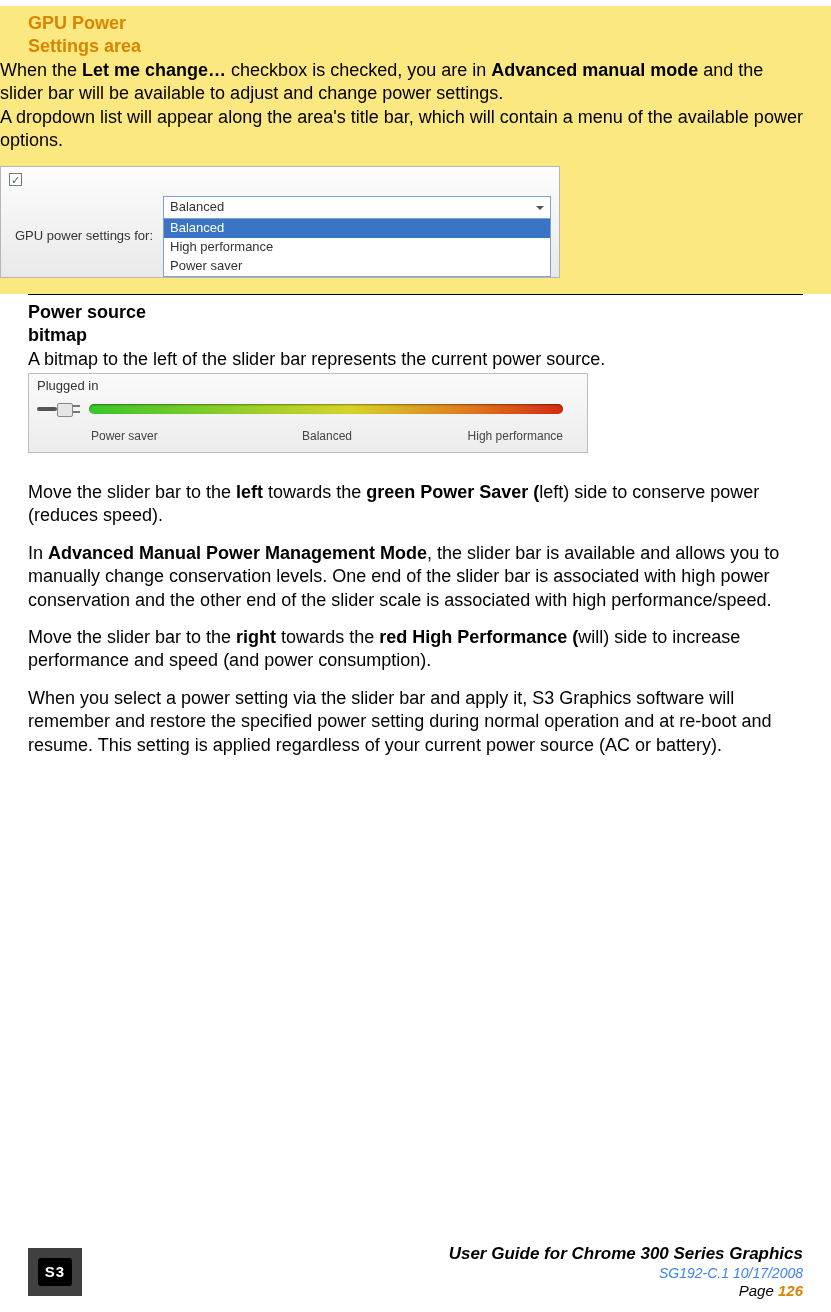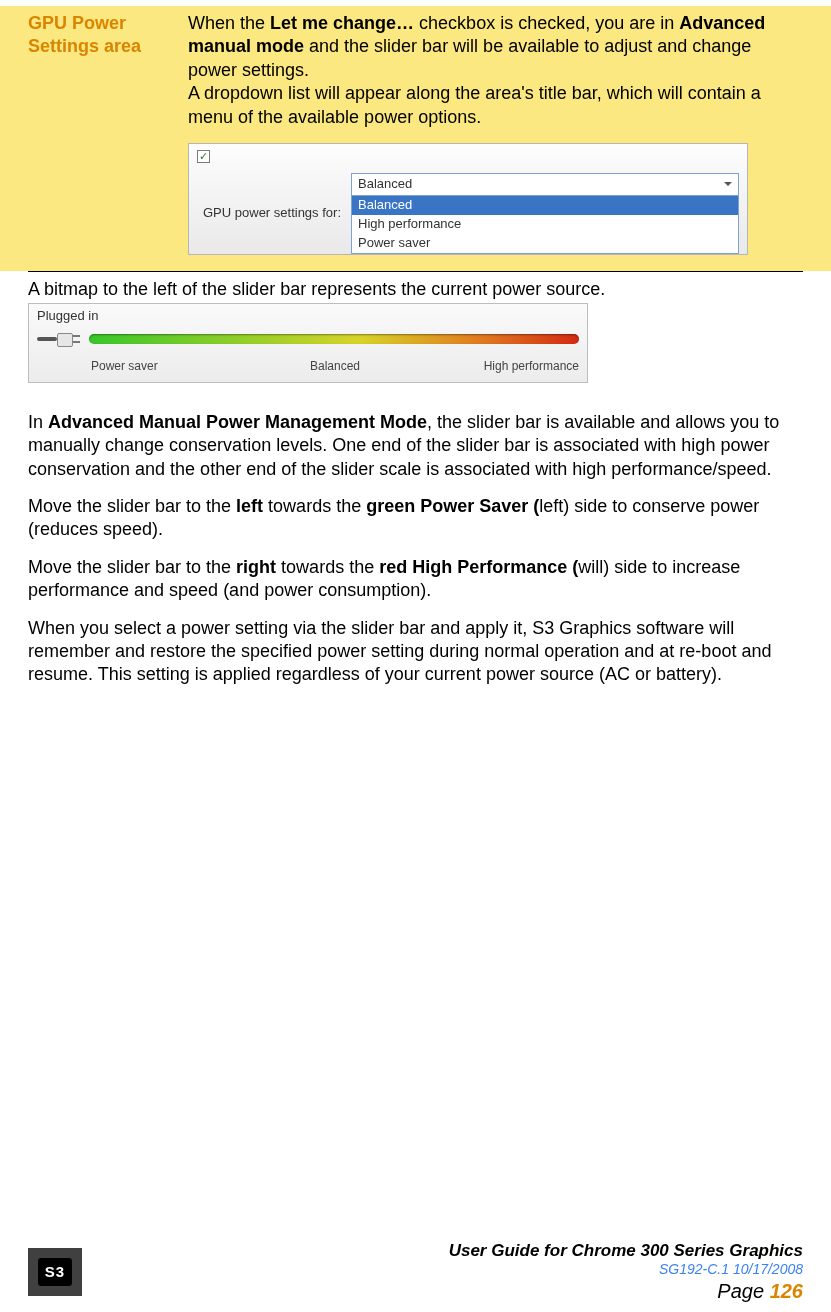--- a/index.html
+++ b/index.html
@@ -7,21 +7,21 @@
     font-family: Arial, Helvetica, sans-serif;
     font-size: 18px;
     line-height: 1.3;
     color: #000;
     width: 831px;
     height: 1312px;
     position: relative;
     background: #fff;
   }
   .content { padding: 6px 28px 0 28px; }
-  .row { display: flex; align-items: flex-start; }
+  .row { display: flex; align-items: flex-start; flex-direction: column; }
   .label-col { width: 188px; flex-shrink: 0; font-weight: bold; padding-right: 10px; }
   .body-col { flex: 1; }
   .row1 { background: #fce880; padding: 6px 0 16px 0; margin: 0 -28px; }
   .row1 .label-col { color: #d98500; padding-left: 28px; }
   .row1 .body-col { padding-right: 28px; }
   .row2 { padding: 6px 0 8px 0; border-top: 1px solid #000; }
   .row3 { padding: 20px 0 8px 0; }
 
   
   .shot1 {
@@ -37,21 +37,21 @@
   .combo-sel::after{ content:""; position:absolute; right:6px; top:50%; margin-top:-2px; border:4px solid transparent; border-top-color:#555;}
   .combo-list{ border:1px solid #7da2cf; border-top:none; background:#fff;}
   .combo-list div{ padding:1px 6px; }
   .combo-list .sel{ background:#3a74c4; color:#fff;}
 
   
   .shot2 {
     margin-top: 2px; width: 560px; height: 80px; border:1px solid #bdbdbd;
     background: linear-gradient(#fafafa,#ececec);
     font-family: "Segoe UI", Tahoma, sans-serif; font-size: 13px; color:#333;
-    padding: 4px 8px 0 8px; overflow:hidden;
+    padding: 4px 24px 0 8px; overflow:hidden;
   }
   .track-wrap{ display:flex; align-items:center; gap:8px; margin-top:4px;}
   .plug-icon{ width:44px; height:20px; position:relative;}
   .plug-icon::before{content:""; position:absolute; left:0; top:8px; width:20px; height:4px; background:#555; border-radius:2px;}
   .plug-icon::after{content:""; position:absolute; left:20px; top:4px; width:14px; height:12px; background:#e6e6e6; border:1px solid #888; border-radius:2px;}
   .prongs{position:absolute; left:35px; top:6px; width:8px; height:8px;}
   .prongs::before,.prongs::after{content:"";position:absolute;left:0;width:8px;height:2px;background:#777;}
   .prongs::before{top:0;} .prongs::after{top:6px;}
   .track{ flex:1; height:10px; border-radius:5px; background:linear-gradient(90deg,#39c629 0%, #d7d429 55%, #e07a1e 80%, #d42a12 100%); box-shadow: inset 0 1px 2px rgba(0,0,0,.4);}
   .lbls{ display:flex; margin-left:54px; margin-top:10px; font-size:12px; color:#444;}
@@ -63,21 +63,21 @@
 
   footer {
     position:absolute; bottom:12px; left:0; right:0; height:56px;
     display:flex; align-items:center; padding: 0 28px;
   }
   .logo { width:54px; height:48px; background:#404040; display:flex; align-items:center; justify-content:center; }
   .logo-inner{ background:#000; color:#fff; font-weight:bold; font-size:15px; padding:4px 7px; border-radius:3px; letter-spacing:1px;}
   .foot-text{ margin-left:auto; text-align:right; font-style:italic; line-height:1.25;}
   .foot-text .l1{ font-weight:bold; font-size:17px;}
   .foot-text .l2{ font-size:14px; color:#3b82f6;}
-  .foot-text .l3{ font-size:20px;text-align:right;}
+  .foot-text .l3{ font-size:15px;text-align:right;}
   .foot-text .pn{ font-weight:bold; font-style:italic; color:#d98500;}
 </style>
 </head>
 <body>
 
 <div class="content">
 
   <div class="row row1">
     <div class="label-col">GPU Power Settings area</div>
     <div class="body-col">
@@ -99,20 +99,21 @@
               <div>High performance</div>
               <div>Power saver</div>
             </div>
           </div>
         </div>
       </div>
     </div>
   </div>
 
   <div class="row row2">
+    <div class="label-col">Power source bitmap</div>
     <div class="body-col">
       <span>A bitmap to the left of the slider bar represents the current power source.</span>
       
       <div class="shot2">
         <div>Plugged in</div>
         <div class="track-wrap">
           <span class="plug-icon">
               <span class="prongs"></span>
             </span>
           <div class="track"></div>
@@ -122,24 +123,24 @@
           <span>Balanced</span>
           <span>High performance</span>
         </div>
       </div>
     </div>
   </div>
 
   <div class="row row3">
     <div class="body-col">
       <p>
-        <span>In </span><b>Advanced Manual Power Management Mode</b><span>, the slider bar is available and allows you to manually change conservation levels. One end of the slider bar is associated with high power conservation and the other end of the slider scale is associated with high performance/speed.</span>
+        <span>Move the slider bar to the </span><b>left</b><span> towards the </span><b>green Power Saver (</b><span>left) side to conserve power (reduces speed).</span>
       </p>
       <p>
-        <span>Move the slider bar to the </span><b>left</b><span> towards the </span><b>green Power Saver (</b><span>left) side to conserve power (reduces speed).</span>
+        <span>In </span><b>Advanced Manual Power Management Mode</b><span>, the slider bar is available and allows you to manually change conservation levels. One end of the slider bar is associated with high power conservation and the other end of the slider scale is associated with high performance/speed.</span>
       </p>
       <p>
         <span>Move the slider bar to the </span><b>right</b><span> towards the </span><b>red High Performance (</b><span>will) side to increase performance and speed (and power consumption).</span>
       </p>
       <p>When you select a power setting via the slider bar and apply it, S3 Graphics software will remember and restore the specified power setting during normal operation and at re-boot and resume. This setting is applied regardless of your current power source (AC or battery).</p>
     </div>
   </div>
 
 </div>
 

